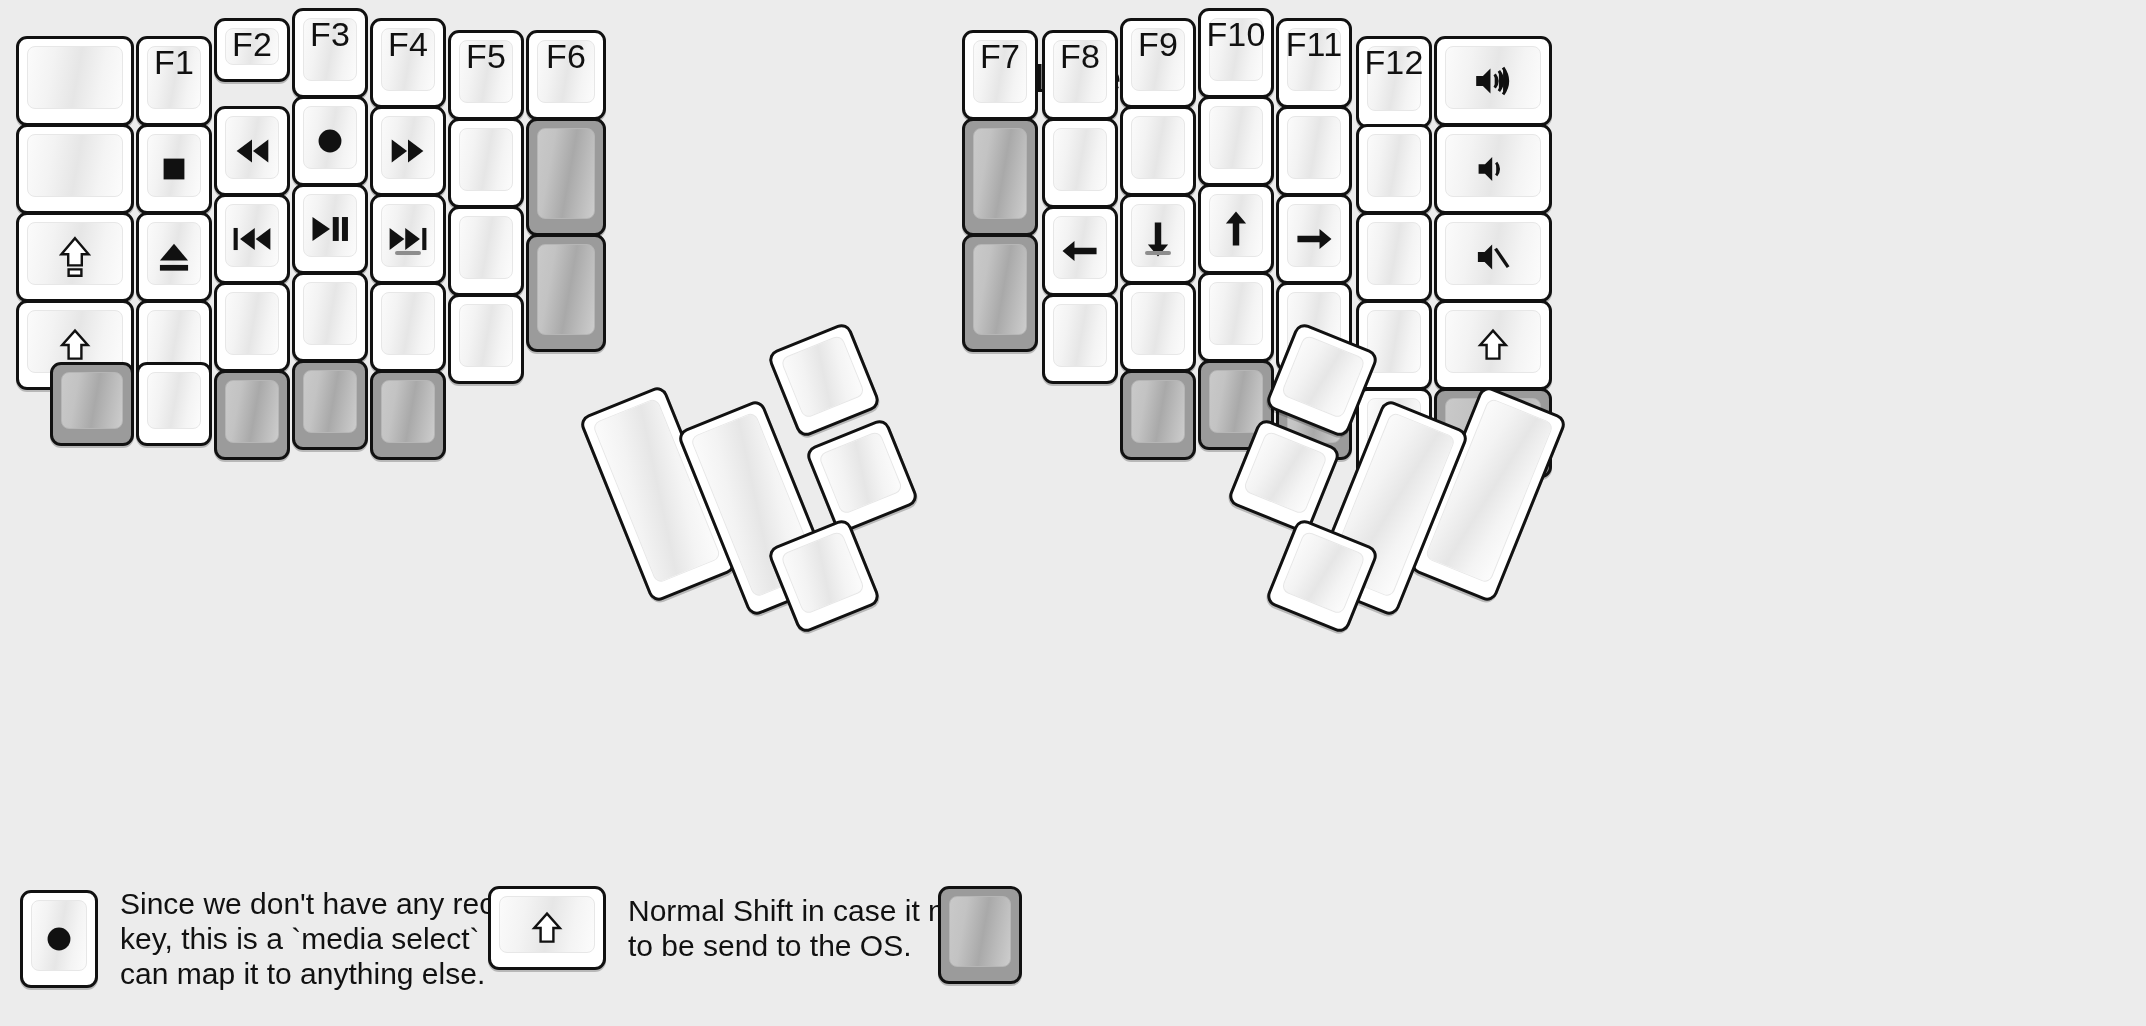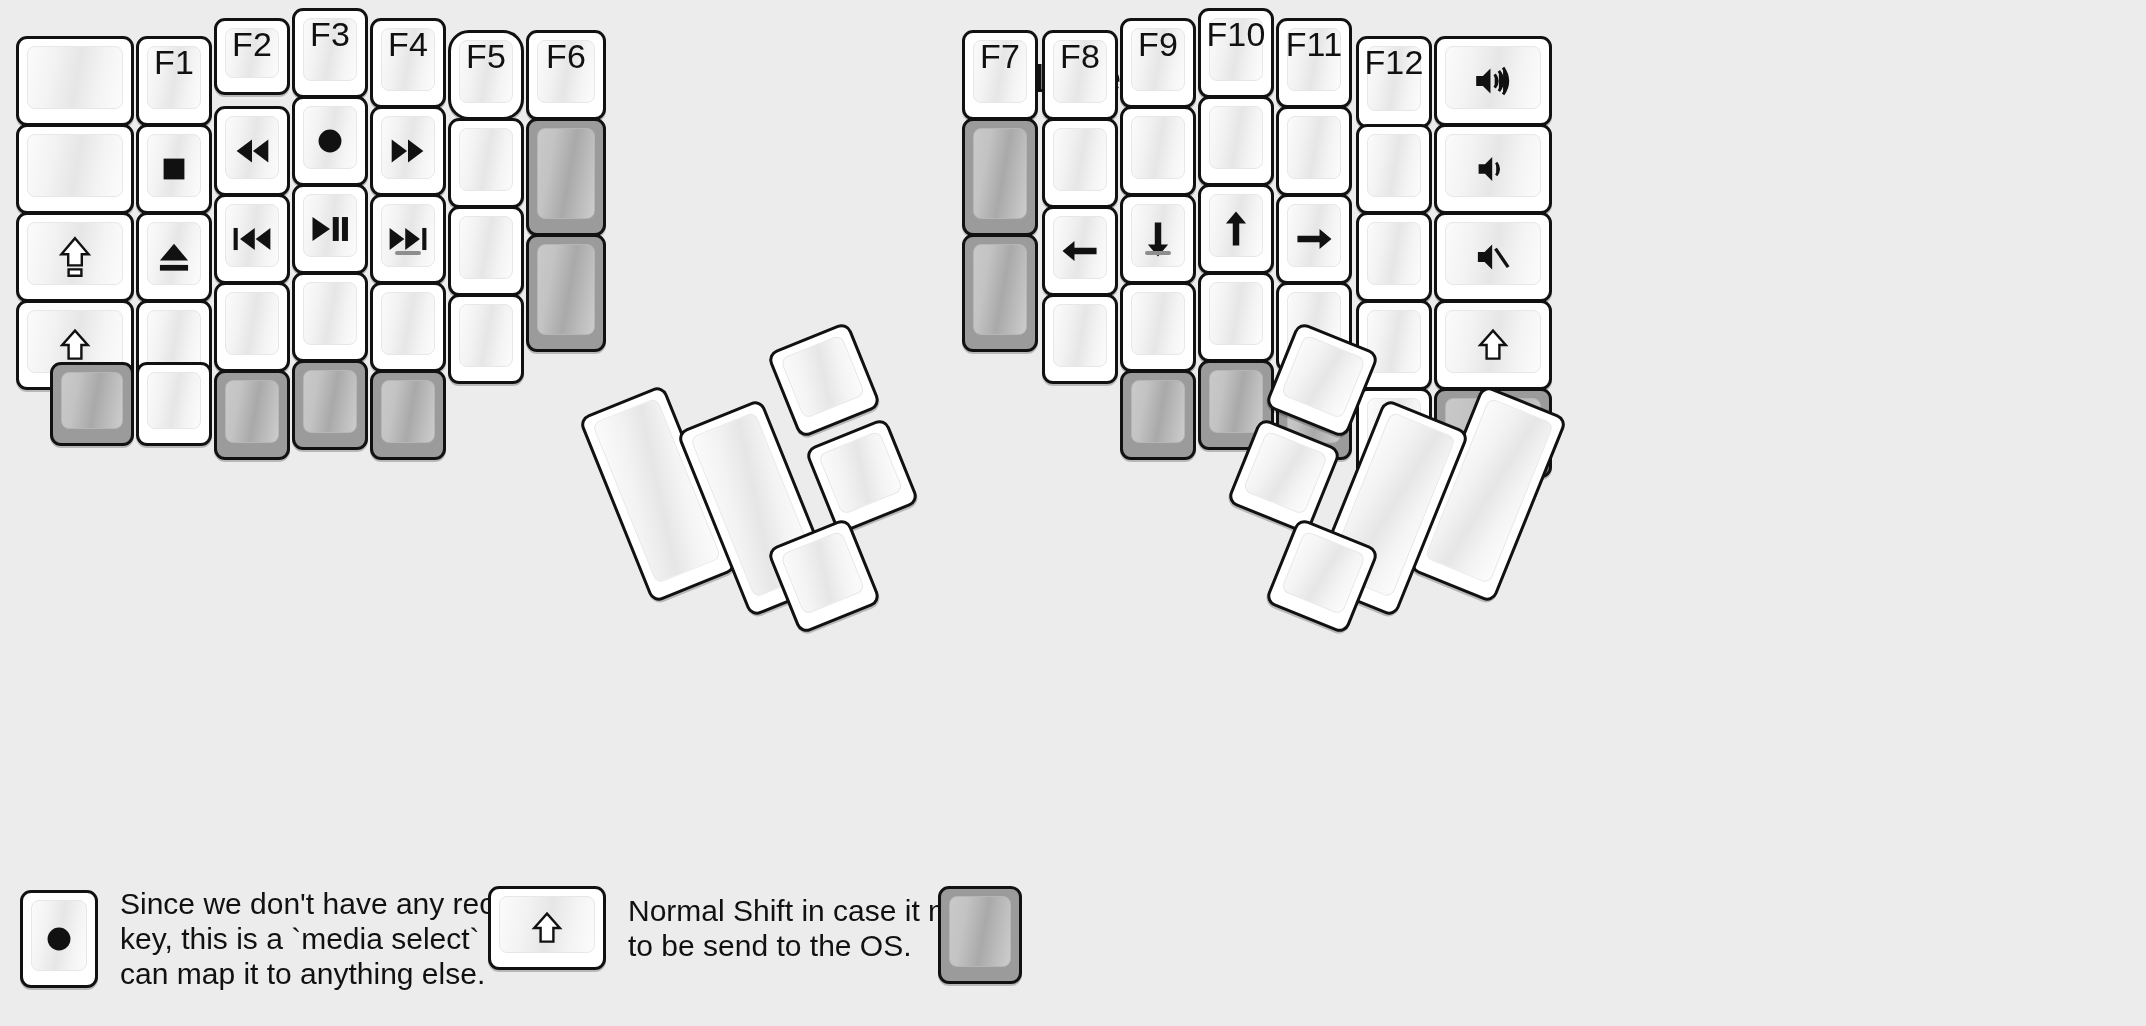--- a/index.html
+++ b/index.html
@@ -154,21 +154,21 @@
         <div class="glyph">
           <svg class="gsvg " width="44" height="44" viewBox="0 0 100 100" preserveAspectRatio="xMidYMid meet">
             <polygon points="50,20 82,58 18,58"></polygon>
             <rect x="18" y="68" width="64" height="13"></rect>
           </svg>
         </div>
       </div>
       <div class="key" style="left: 136px; top: 300px; width: 76px; height: 90px;">
         <div class="cap"></div>
       </div>
-      <div class="key" style="left: 214px; top: 18px; width: 76px; height: 77px;">
+      <div class="key" style="left: 214px; top: 18px; width: 76px; height: 64px;">
         <div class="cap"></div>
         <div class="lbl">F2</div>
       </div>
       <div class="key" style="left: 214px; top: 106px; width: 76px; height: 90px;">
         <div class="cap"></div>
         <div class="glyph">
           <svg class="gsvg " width="48" height="48" viewBox="0 0 100 100" preserveAspectRatio="xMidYMid meet">
             <polygon points="50,26 50,74 18,50"></polygon>
             <polygon points="84,26 84,74 52,50"></polygon>
           </svg>
@@ -241,21 +241,21 @@
           </svg>
         </div>
         <div class="homebump"></div>
       </div>
       <div class="key" style="left: 370px; top: 282px; width: 76px; height: 90px;">
         <div class="cap"></div>
       </div>
       <div class="key trans" style="left: 370px; top: 370px; width: 76px; height: 90px;">
         <div class="cap"></div>
       </div>
-      <div class="key" style="left: 448px; top: 30px; width: 76px; height: 90px; border-radius: 21px;">
+      <div class="key" style="left: 448px; top: 30px; width: 76px; height: 90px;">
         <div class="cap"></div>
         <div class="lbl">F5</div>
       </div>
       <div class="key" style="left: 448px; top: 118px; width: 76px; height: 90px;">
         <div class="cap"></div>
       </div>
       <div class="key" style="left: 448px; top: 206px; width: 76px; height: 90px;">
         <div class="cap"></div>
       </div>
       <div class="key" style="left: 448px; top: 294px; width: 76px; height: 90px;">

